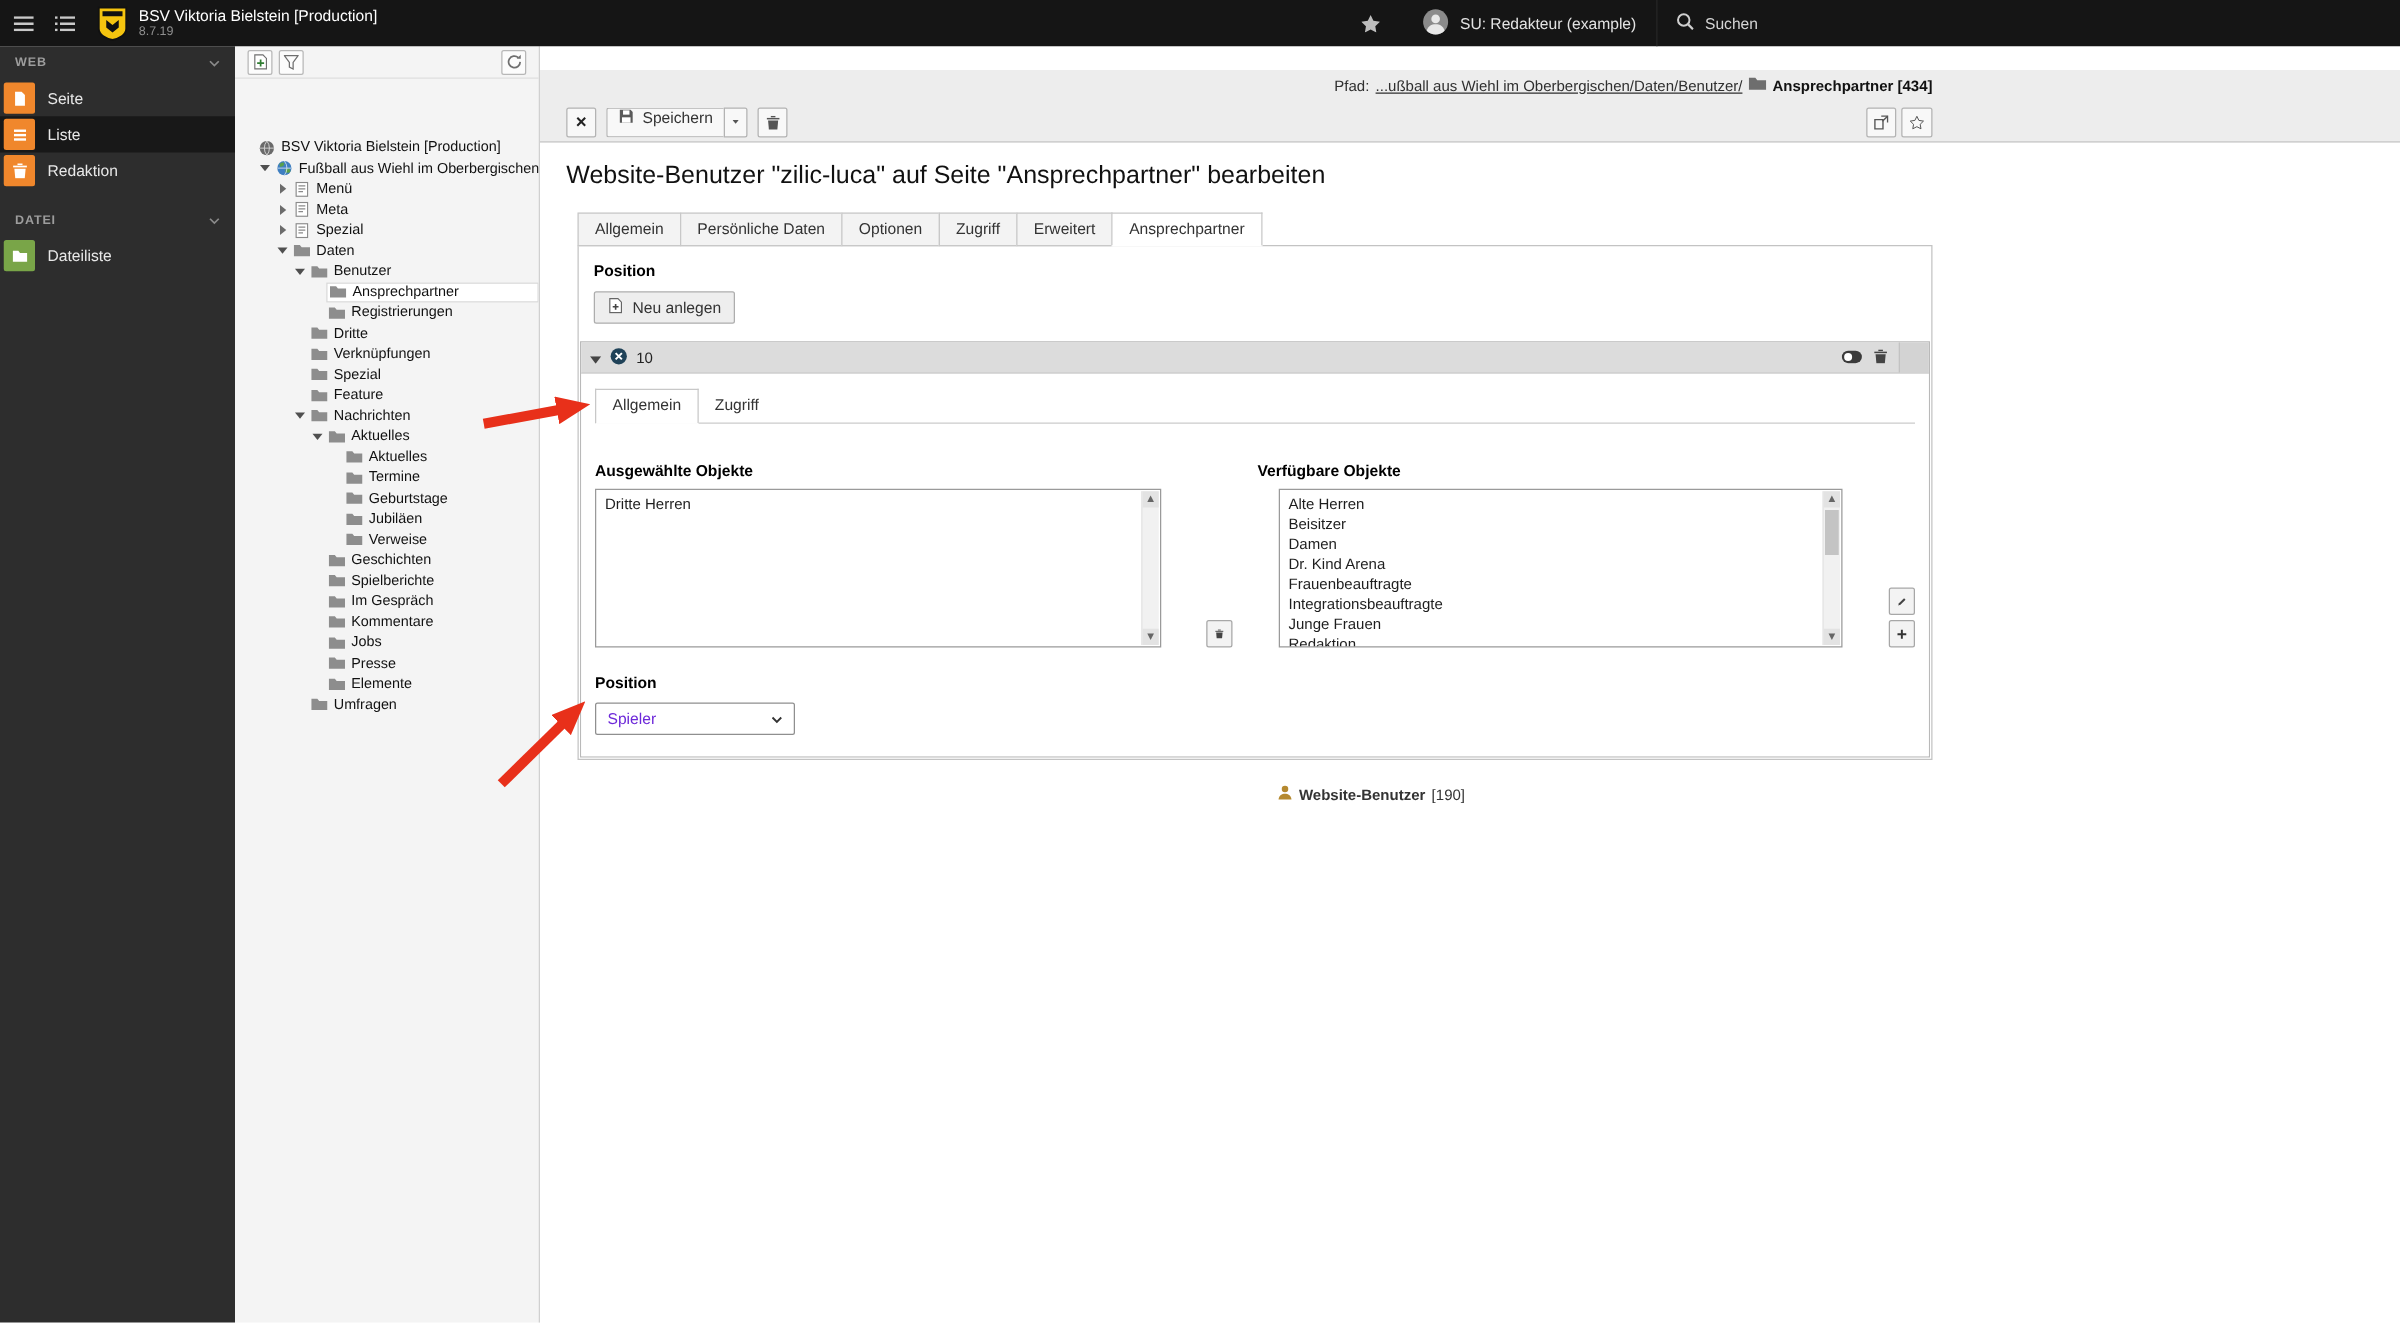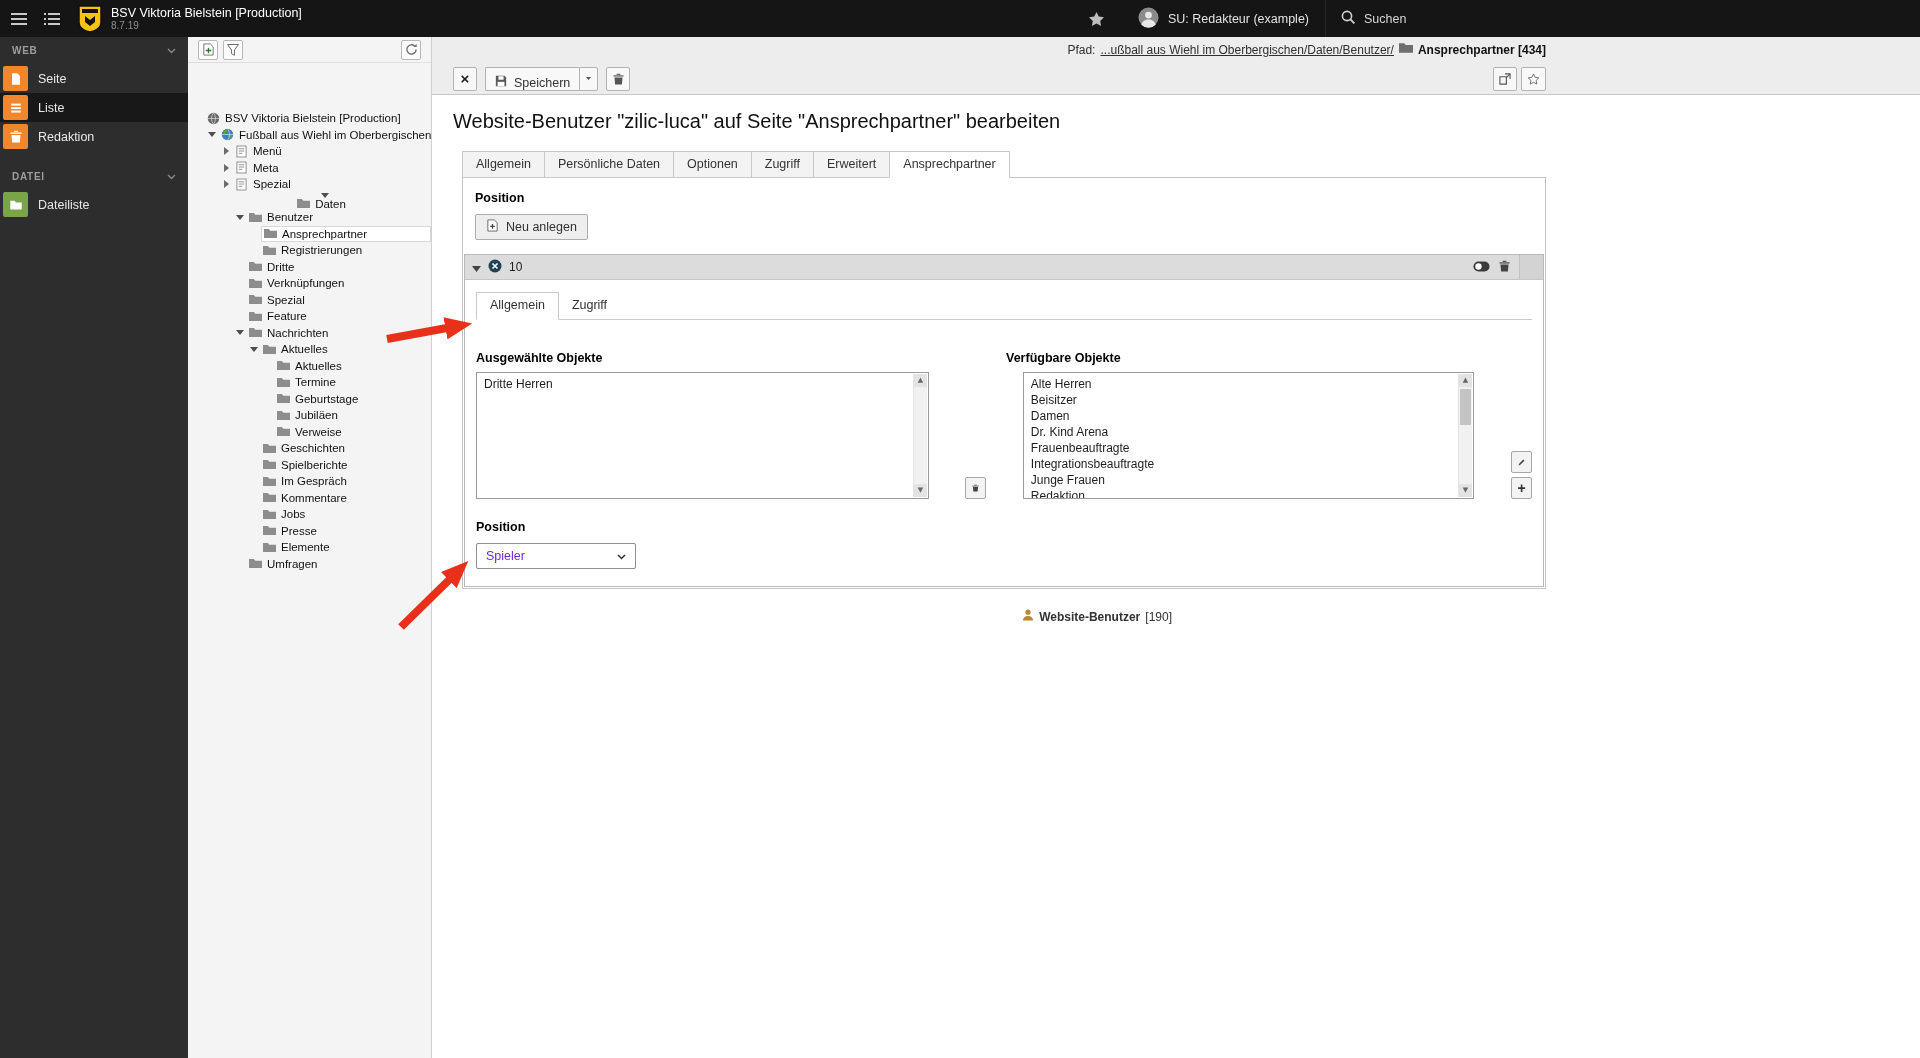--- a/index.html
+++ b/index.html
@@ -53,30 +53,30 @@
               border-top:5px solid #4f4f4f; }
   .tri-right { width:0; height:0; border-top:4px solid transparent; border-bottom:4px solid transparent;
                border-left:5px solid #6b6b6b; }
   .tn-inner { display:flex; align-items:center; height:100%; padding-right:6px; }
   .tn-inner.sel { background:#fff; border:1px solid #d8d8d8; flex:1; }
   .tn-icon { width:17px; flex:none; display:flex; align-items:center; justify-content:center; }
   .tn-label { padding:0 3px; }
 
   
   .content { position:absolute; top:37px; left:432px; right:0; bottom:0; background:#fff; }
-  .docheader { background:#ededed; border-bottom:1px solid #c6c6c6; height:58px; }
+  .docheader { background:#ededed; border-bottom:1px solid #c6c6c6; height:58px;margin-top:19px; }
   .dh-top { height:25px; display:flex; align-items:center; justify-content:flex-end; gap:5px;
             padding-right:374px; font-size:12px; color:#2f2f2f; }
   .dh-link { color:#2f2f2f; text-decoration:underline; cursor:pointer; }
   .dh-rec { color:#111; }
   .dh-bottom { height:33px; display:flex; align-items:center; gap:8px; padding:0 374px 0 21px; }
   .dbtn { height:24px; min-width:24px; padding:0 5px; background:#f8f8f8; border:1px solid #b3b3b3;
           border-radius:2px; display:flex; align-items:center; justify-content:center; color:#333; }
   .splitbtn { display:flex; height:24px; }
-  .sb-main { height:24px; display:flex; align-items:flex-end; gap:7px; padding:0 9px; background:#f8f8f8;
+  .sb-main { height:24px; display:flex; align-items:flex-start; gap:7px; padding:0 9px; background:#f8f8f8;
              border:1px solid #b3b3b3; border-right:none; border-radius:2px 0 0 2px; font-size:12.5px; color:#333; }
   .sb-caret { height:24px; width:19px; background:#f8f8f8; border:1px solid #b3b3b3;
               border-radius:0 2px 2px 0; display:flex; align-items:center; justify-content:center; }
   .dh-right { margin-left:auto; display:flex; gap:4px; }
   .close-x { font-size:15px; line-height:1; color:#222; font-weight:bold; }
 
   .docbody { padding:15px 374px 0 21px; }
   h1.page-title { margin:0 0 18px; font-size:20px; font-weight:500; color:#111; }
   .form-wrap { margin-left:9px; }
 
@@ -343,21 +343,21 @@
         <span class="tn-inner">
           <span class="tn-icon">
             <svg width="11" height="13" viewBox="0 0 12 14">
               <rect x="1" y="1" width="10" height="12" fill="#fff" stroke="#8a8a8a"></rect>
               <path d="M3 4h6M3 6.5h6M3 9h4" stroke="#8a8a8a"></path>
             </svg>
           </span>
           <span class="tn-label">Spezial</span>
         </span>
       </div>
-      <div class="tnode" style="padding-left: 31px; flex-direction: column;">
+      <div class="tnode" style="padding-left: 31px;">
         <span class="tn-arrow">
           <span class="tri-down"></span>
         </span>
         <span class="tn-inner">
           <span class="tn-icon">
             <svg width="13" height="11" viewBox="0 0 16 13">
               <path fill="#8d8d8d" d="M0 1h6l1.8 2.2H16v8.8H0z"></path>
             </svg>
           </span>
           <span class="tn-label">Daten</span>

